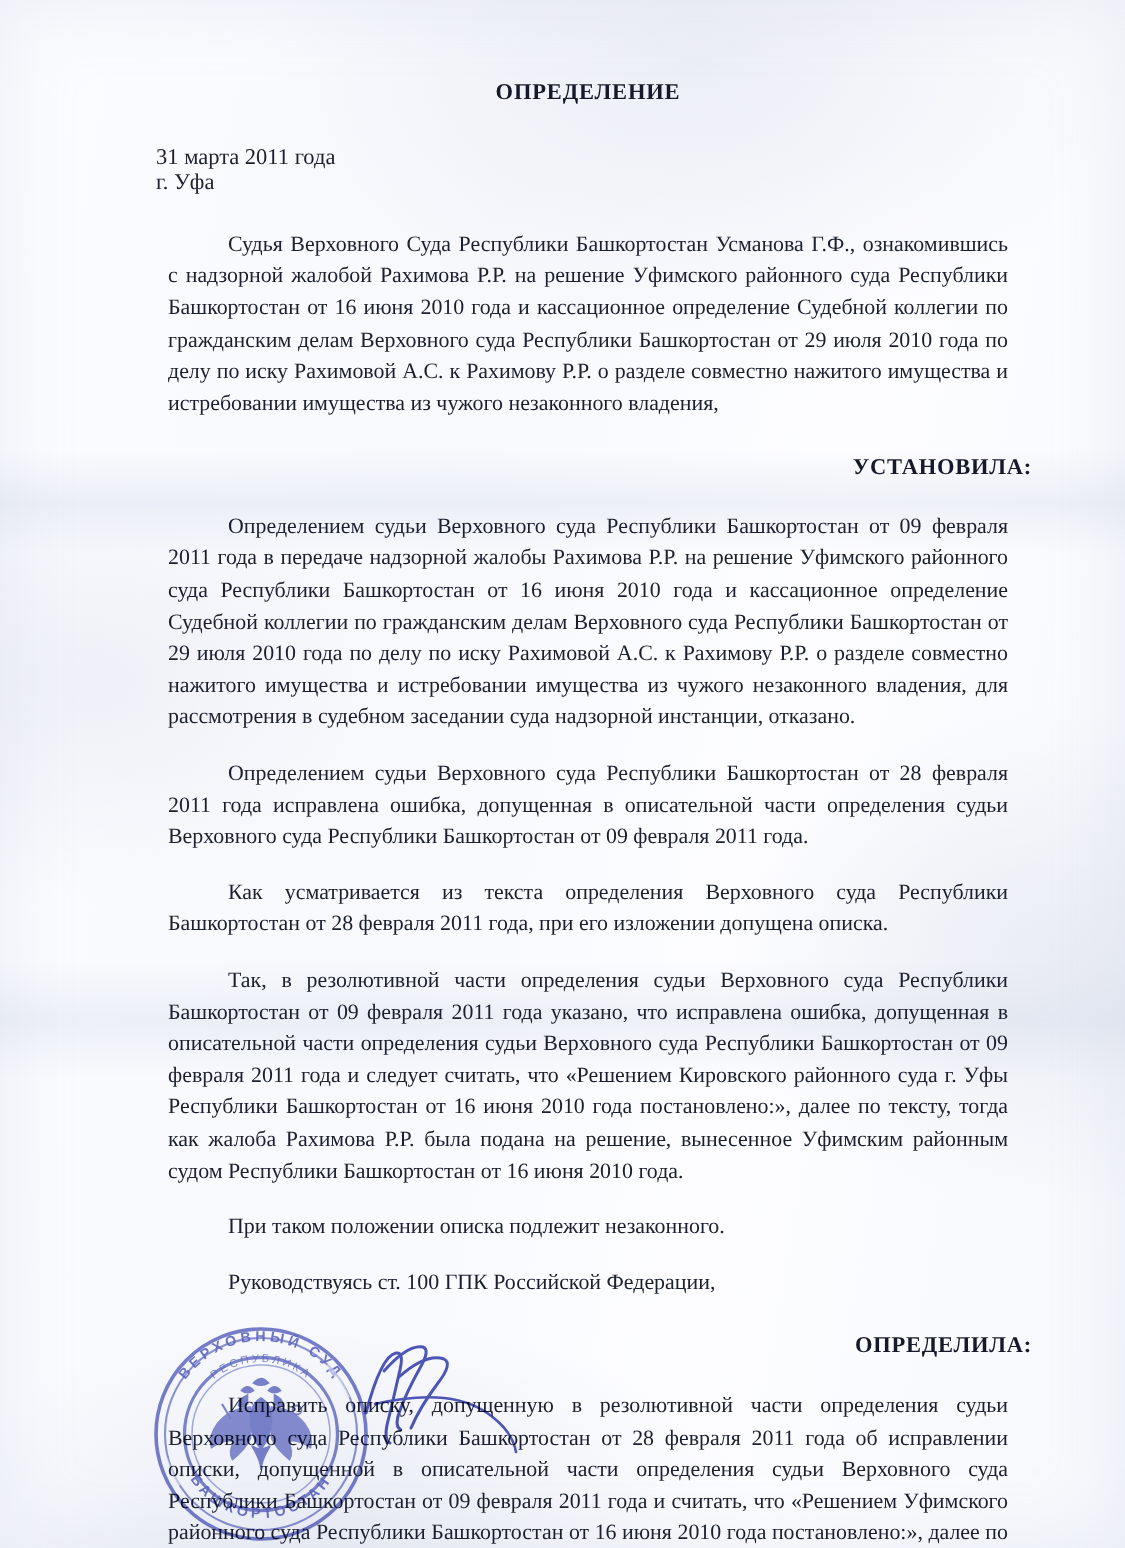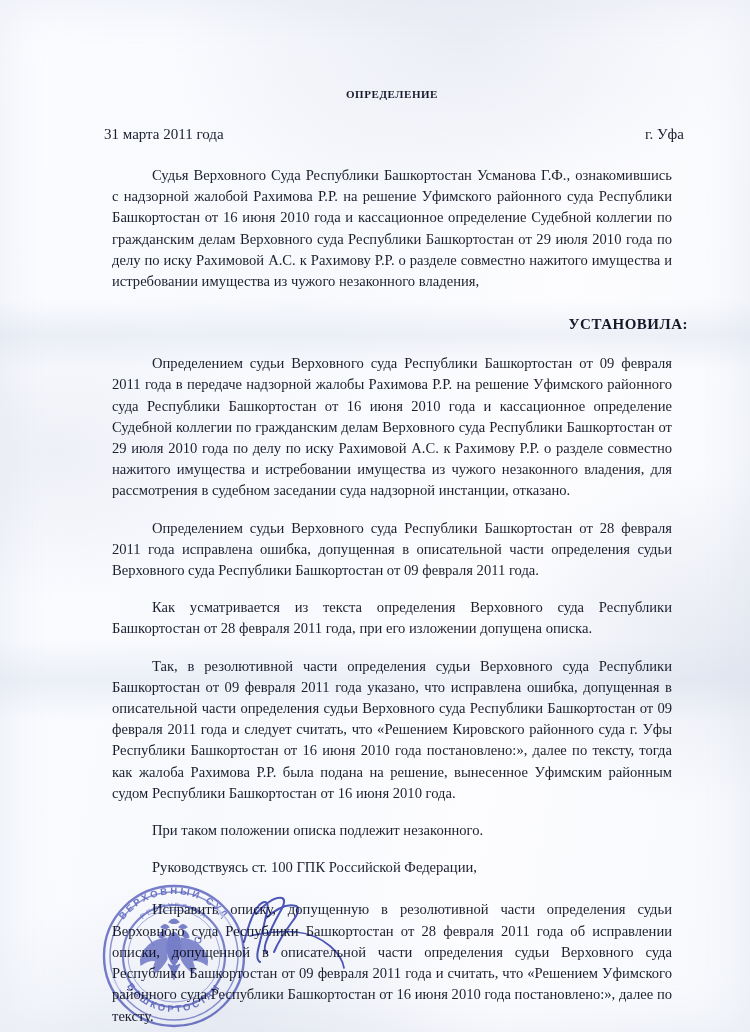--- a/index.html
+++ b/index.html
@@ -33,33 +33,34 @@
     pointer-events: none;
     background: linear-gradient(180deg, rgba(214,220,235,0.00) 0%, rgba(210,217,233,0.34) 50%, rgba(214,220,235,0.00) 100%);
   }
   .content {
     position: relative;
     padding: 0 62px 0 96px;
   }
   .doc-title {
     text-align: center;
     font-weight: bold;
-    font-size: 11px;
+    font-size: 15px;
     letter-spacing: 0.55px;
-    padding-top: 88px;
+    padding-top: 54px;
     color: #15192a;
   }
   .datecity {
     display: flex;
     justify-content: space-between;
     align-items: baseline;
     font-size: 15px;
     margin-top: 26px;
     padding-left: 8px;
     padding-right: 4px;
+    flex-direction: column;
   }
   .section-head {
     text-align: right;
     font-weight: bold;
     font-size: 15px;
     letter-spacing: 0.5px;
     color: #15192a;
   }
   .head-ustanovila { margin-top: 24px; }
   .head-opredelila { margin-top: 23px; }
@@ -135,20 +136,21 @@
 
     <div class="ustanovila-block">
       <p class="body-par">Определением судьи Верховного суда Республики Башкортостан от 09 февраля 2011 года в передаче надзорной жалобы Рахимова Р.Р. на решение Уфимского районного суда Республики Башкортостан от 16 июня 2010 года и кассационное определение Судебной коллегии по гражданским делам Верховного суда Республики Башкортостан от 29 июля 2010 года по делу по иску Рахимовой А.С. к Рахимову Р.Р. о разделе совместно нажитого имущества и истребовании имущества из чужого незаконного владения, для рассмотрения в судебном заседании суда надзорной инстанции, отказано.</p>
       <p class="body-par">Определением судьи Верховного суда Республики Башкортостан от 28 февраля 2011 года исправлена ошибка, допущенная в описательной части определения судьи Верховного суда Республики Башкортостан от 09 февраля 2011 года.</p>
       <p class="body-par">Как усматривается из текста определения Верховного суда Республики Башкортостан от 28 февраля 2011 года, при его изложении допущена описка.</p>
       <p class="body-par">Так, в резолютивной части определения судьи Верховного суда Республики Башкортостан от 09 февраля 2011 года указано, что исправлена ошибка, допущенная в описательной части определения судьи Верховного суда Республики Башкортостан от 09 февраля 2011 года и следует считать, что «Решением Кировского районного суда г. Уфы Республики Башкортостан от 16 июня 2010 года постановлено:», далее по тексту, тогда как жалоба Рахимова Р.Р. была подана на решение, вынесенное Уфимским районным судом Республики Башкортостан от 16 июня 2010 года.</p>
       <p class="body-par">При таком положении описка подлежит незаконного.</p>
       <p class="body-par">Руководствуясь ст. 100 ГПК Российской Федерации,</p>
     </div>
 
+    <div class="section-head head-opredelila">ОПРЕДЕЛИЛА:</div>
 
     <div class="opredelila-block">
       <p class="body-par">Исправить описку, допущенную в резолютивной части определения судьи Верховного суда Республики Башкортостан от 28 февраля 2011 года об исправлении описки, допущенной в описательной части определения судьи Верховного суда Республики Башкортостан от 09 февраля 2011 года и считать, что «Решением Уфимского районного суда Республики Башкортостан от 16 июня 2010 года постановлено:», далее по тексту.</p>
     </div>
 
     <div class="signature">
       <div class="sign-left">
         <div>Судья Верховного Суда</div>
 
       </div>

